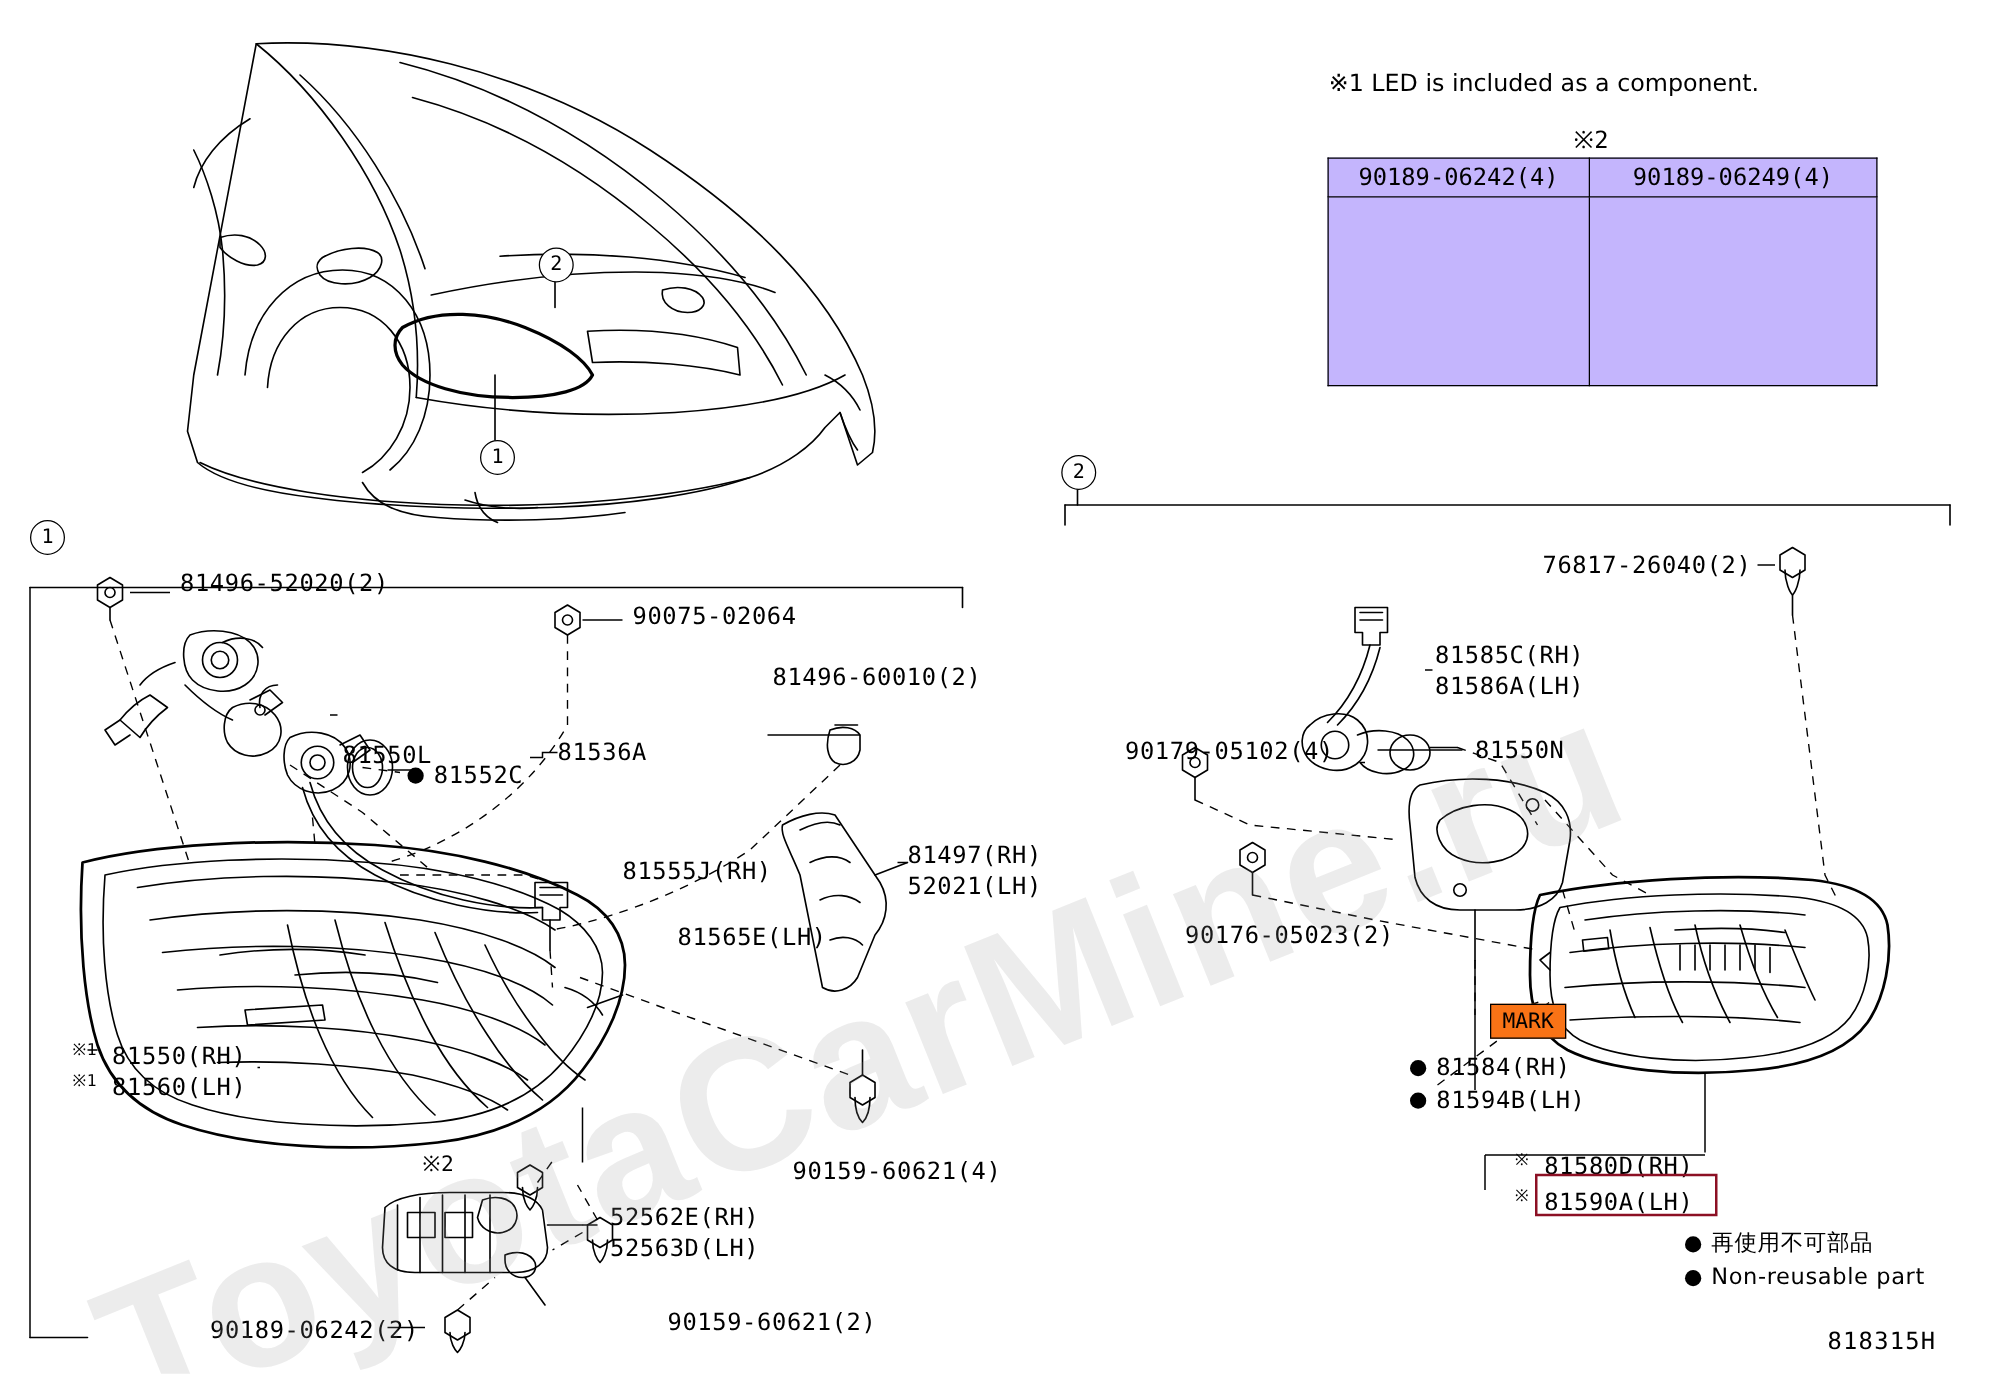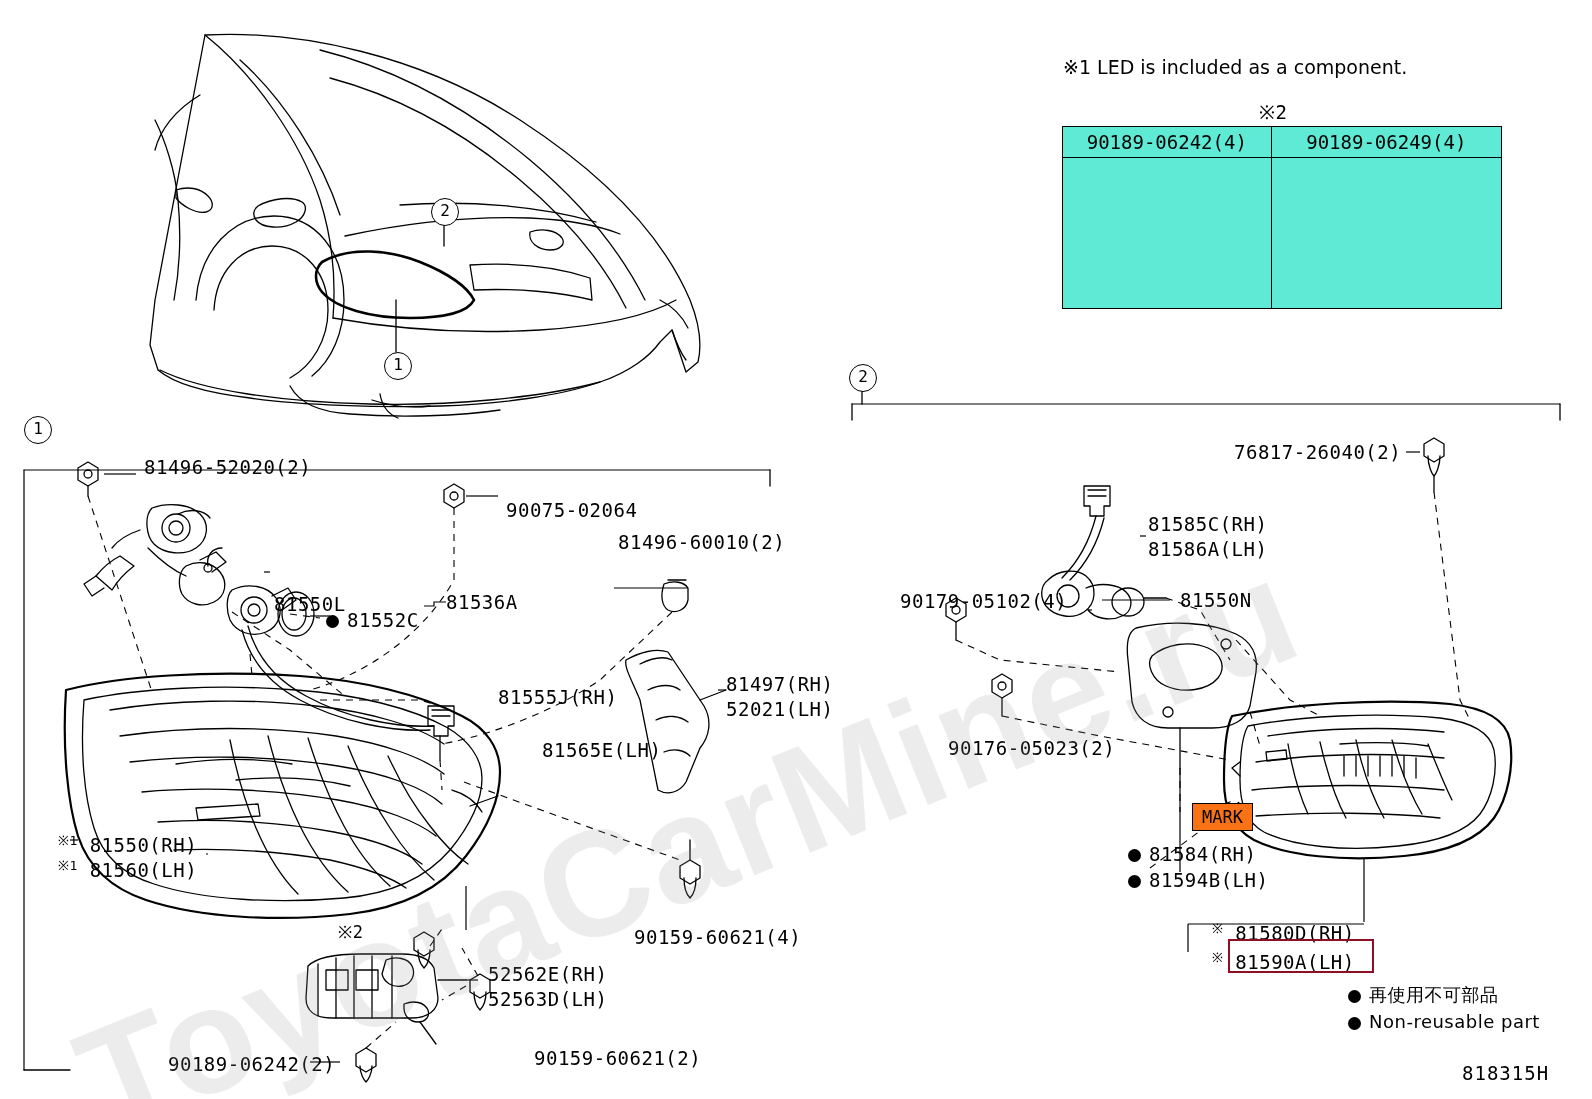--- a/index.html
+++ b/index.html
@@ -47,21 +47,21 @@
   }
   .boxed{
     position:absolute;z-index:4;border:2px solid #8c1024;
     padding:2px 6px;background:rgba(255,255,255,0.0);
   }
   .markbox{
     position:absolute;z-index:4;border:1.4px solid #000;background:#f97316;
     padding:3px 9px;font-size:17px;font-family:"DejaVu Sans Mono", monospace;
   }
   .tbl{
-    position:absolute;z-index:4;border:1.5px solid #000;background:#5eead4;
+    position:absolute;z-index:4;border:1.5px solid #000;background:#c4b5fd;
     border-collapse:collapse;
   }
   .tbl td{border:1.5px solid #000;padding:0;text-align:center;vertical-align:middle;}
   .tbl .hd{font-size:19px;height:30px;font-family:"DejaVu Sans Mono", monospace;}
   .tbl .cell{height:150px;}
   .note{position:absolute;z-index:4;font-size:19px;font-family:"DejaVu Sans", sans-serif;}
   .code{position:absolute;z-index:4;font-size:19px;letter-spacing:1px;}
   .sup{font-size:13px;vertical-align:super;}
 </style>
 </head>
@@ -363,21 +363,21 @@
     <td class="hd" style="width:244px;">90189-06249(4)</td>
   </tr>
   <tr>
     <td class="cell"></td>
     <td class="cell"></td>
   </tr>
 </tbody>
   </table>
 
 <div class="lbl" style="left:144px;top:455px;">81496-52020(2)</div>
-<div class="lbl" style="left:506px;top:498px;">90075-02064</div>
+<div class="lbl" style="left:506px;top:481px;">90075-02064</div>
 <div class="lbl" style="left:618px;top:530px;">81496-60010(2)</div>
 <div class="lbl" style="left:274px;top:556px;margin-top:36px;">81550L</div>
 <div class="lbl" style="left:446px;top:590px;">81536A</div>
 <div class="lbl" style="left:326px;top:608px;"><span class="dot"></span><span>81552C</span></div>
 
 <div class="lbl" style="left:498px;top:685px;">81555J(RH)</div>
 <div class="lbl" style="left:498px;top:738px;margin-left:44px;">81565E(LH)</div>
 <div class="lbl" style="left:726px;top:672px;">81497(RH)</div>
 <div class="lbl" style="left:726px;top:697px;">52021(LH)</div>
 

